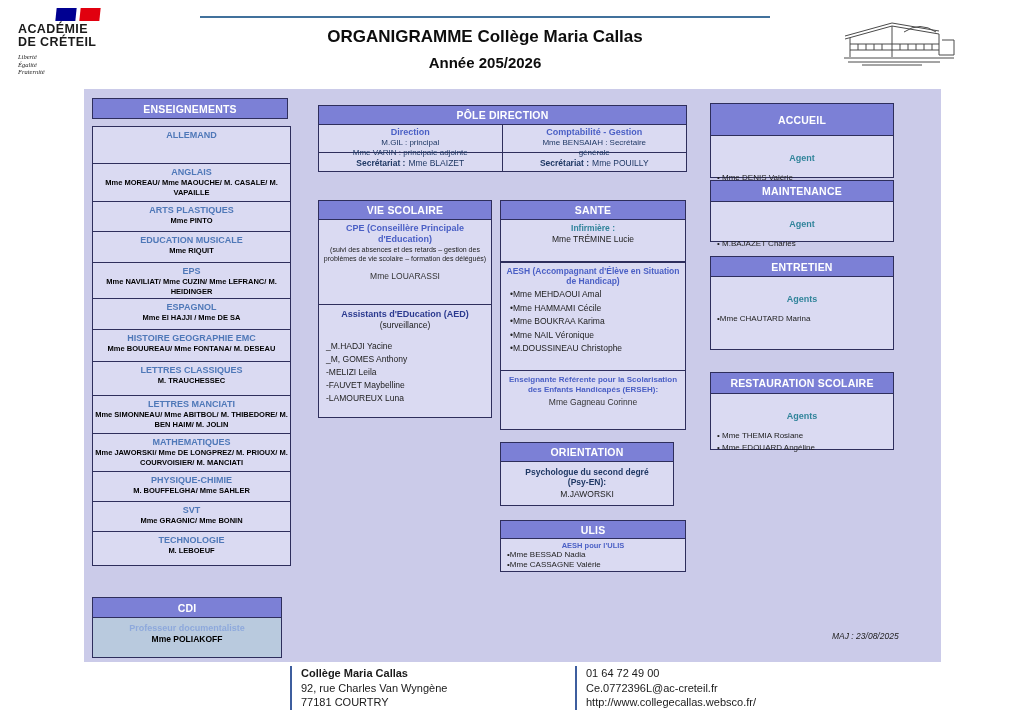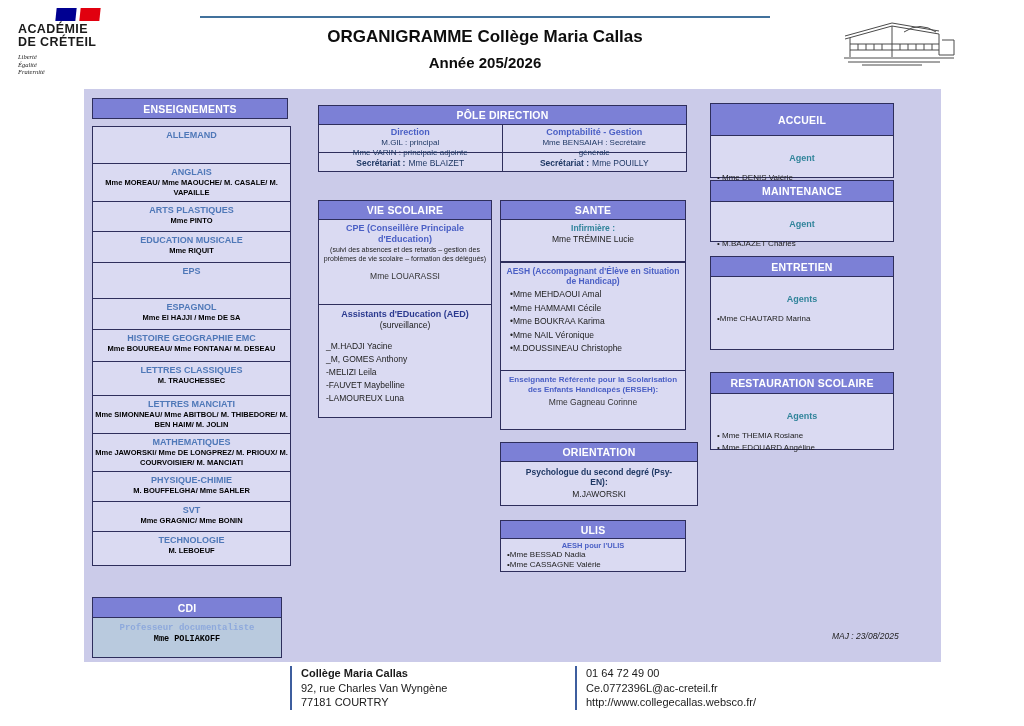--- a/index.html
+++ b/index.html
@@ -162,20 +162,21 @@
     <div class="subject" style="height:30px;">
       <div class="subj-title">ARTS PLASTIQUES</div>
       <div class="subj-names">Mme PINTO</div>
     </div>
     <div class="subject" style="height:31px;">
       <div class="subj-title">EDUCATION MUSICALE</div>
       <div class="subj-names">Mme RIQUIT</div>
     </div>
     <div class="subject" style="height:36px;">
       <div class="subj-title">EPS</div>
+      <div class="subj-names">Mme NAVILIAT/ Mme CUZIN/ Mme LEFRANC/ M. HEIDINGER</div>
     </div>
     <div class="subject" style="height:31px;">
       <div class="subj-title">ESPAGNOL</div>
       <div class="subj-names">Mme El HAJJI / Mme DE SA</div>
     </div>
     <div class="subject" style="height:32px;">
       <div class="subj-title">HISTOIRE GEOGRAPHIE EMC</div>
       <div class="subj-names">Mme BOUUREAU/ Mme FONTANA/ M. DESEAU</div>
     </div>
     <div class="subject" style="height:34px;">
@@ -199,21 +200,21 @@
       <div class="subj-names">Mme GRAGNIC/ Mme BONIN</div>
     </div>
     <div class="subject" style="height:34px;">
       <div class="subj-title">TECHNOLOGIE</div>
       <div class="subj-names">M. LEBOEUF</div>
     </div>
   </div>
 
   <div class="abs" style="left:92px;top:597px;width:190px;">
     <div class="bar" style="height:21px;">CDI</div>
-    <div class="bodybox cdi-body" style="height:40px;font-family:Liberation Mono, monospace;">
+    <div class="bodybox cdi-body" style="height:40px;">
       <div class="cdi-role">Professeur documentaliste</div>
       <div class="cdi-name">Mme POLIAKOFF</div>
     </div>
   </div>
 
   <div class="abs" style="left:318px;top:105px;width:369px;">
     <div class="bar" style="height:20px;">PÔLE DIRECTION</div>
     <div class="bodybox pd-grid">
       <div class="pd-cell first pd-row1">
         <div class="pd-title">Direction</div>
@@ -274,21 +275,21 @@
         <div>•Mme NAIL Véronique</div>
         <div>•M.DOUSSINEAU Christophe</div>
       </div>
     </div>
     <div class="sa-erseh">
       <div class="sa-erseh-title">Enseignante Référente pour la Scolarisation des Enfants Handicapés (ERSEH):</div>
       <div class="sa-erseh-name">Mme Gagneau Corinne</div>
     </div>
   </div>
 
-  <div class="abs" style="left:500px;top:442px;width:198px;">
+  <div class="abs" style="left:500px;top:442px;width:174px;">
     <div class="bar" style="height:20px;">ORIENTATION</div>
     <div class="bodybox or-body">
       <div class="or-role" style="padding:0 18px;">Psychologue du second degré (Psy-EN):</div>
       <div class="or-name">M.JAWORSKI</div>
     </div>
   </div>
 
   <div class="abs" style="left:500px;top:520px;width:186px;">
     <div class="bar" style="height:19px;">ULIS</div>
     <div class="bodybox">

